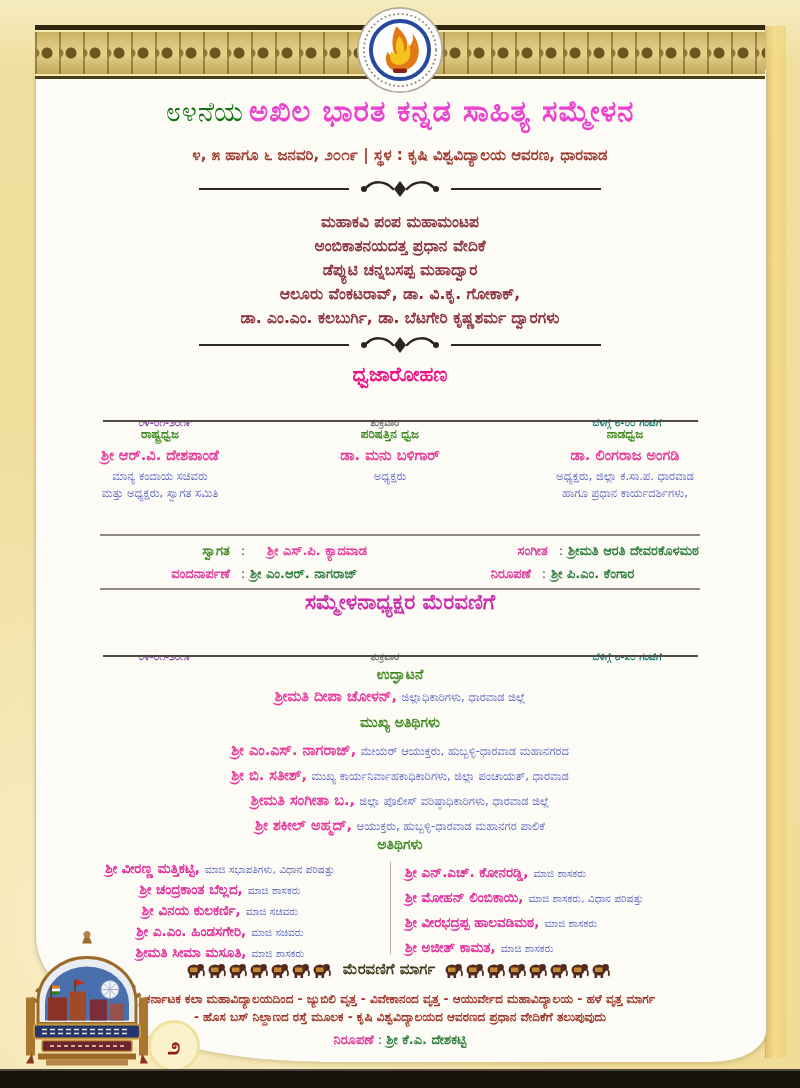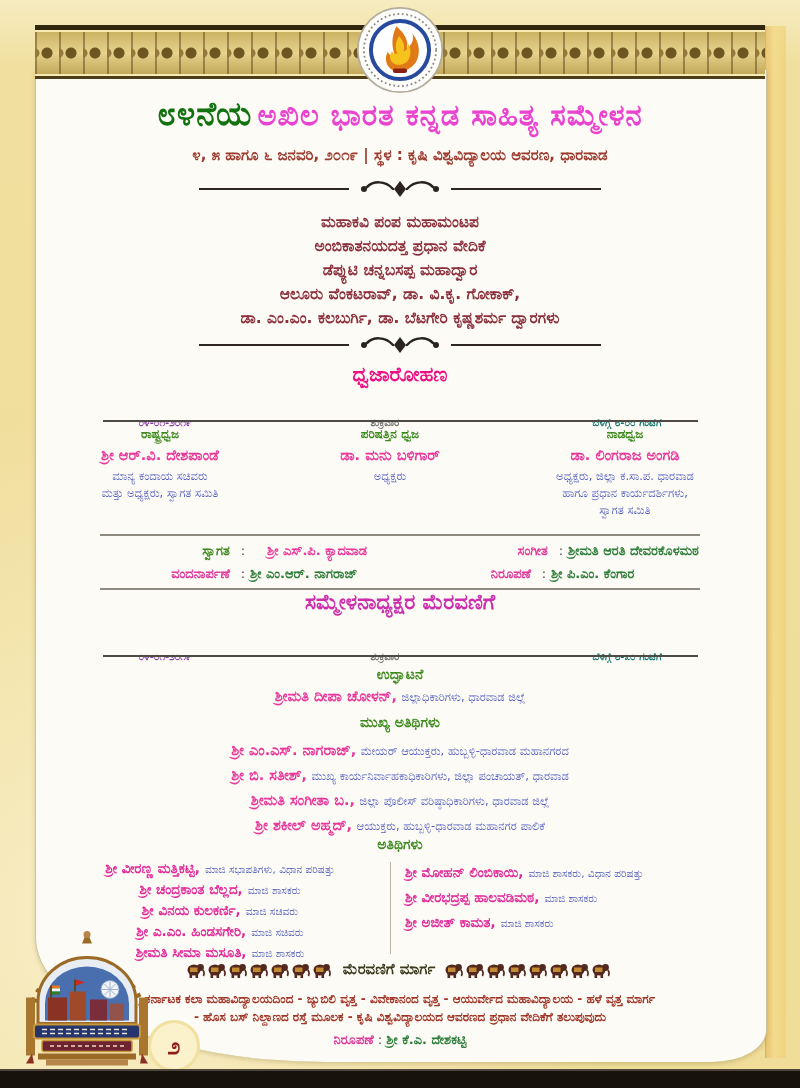--- a/index.html
+++ b/index.html
@@ -35,21 +35,21 @@
     border-top:5px solid #31270f;
     border-bottom:3px solid #4d3d16;
     box-shadow:inset 0 2px 0 #f6e9b2, inset 0 -2px 0 #f6e9b2;
   }
   .logo{position:absolute; left:356px; top:6px; width:88px; height:88px; z-index:4;}
   .content{position:absolute; left:35px; top:72px; width:730px; height:990px; z-index:5;}
   .sec{position:absolute; left:0; width:730px; text-align:center;}
 
   
   .title-line{top:22px;}
-  .edition{color:#12720f; font-weight:bold; font-size:33px; letter-spacing:1px;}
+  .edition{color:#12720f; font-weight:normal; font-size:27px; letter-spacing:1px;}
   .main-title{color:#ea43cf; font-weight:bold; font-size:29px; letter-spacing:1px;}
   .dateline{top:74px; color:#9c3a2e; font-weight:bold; font-size:15px;}
 
   
   .divider{display:flex; align-items:center; justify-content:center; gap:6px;}
   .div1{top:106px;} .div2{top:262px;}
   .dline{display:inline-block; width:150px; height:2px; background:#2d2622;}
 
   
   .venue{top:138px; color:#8c2f3c; font-weight:bold; font-size:15.5px; line-height:24px;}
@@ -197,21 +197,20 @@
       <div class="fcol fcol2">
         <span class="flabel">ಪರಿಷತ್ತಿನ ಧ್ವಜ</span>
         <span class="fname">ಡಾ. ಮನು ಬಳಿಗಾರ್</span>
         <span class="fdesc">ಅಧ್ಯಕ್ಷರು</span>
       </div>
       <div class="fcol fcol3">
         <span class="flabel">ನಾಡಧ್ವಜ</span>
         <span class="fname">ಡಾ. ಲಿಂಗರಾಜ ಅಂಗಡಿ</span>
         <span class="fdesc">ಅಧ್ಯಕ್ಷರು, ಜಿಲ್ಲಾ ಕ.ಸಾ.ಪ. ಧಾರವಾಡ</span>
         <span class="fdesc">ಹಾಗೂ ಪ್ರಧಾನ ಕಾರ್ಯದರ್ಶಿಗಳು,</span>
-        <span class="fdesc">ಸ್ವಾಗತ ಸಮಿತಿ</span>
       </div>
     </div>
 
     <div class="sec credits">
       <div class="crow">
         <span class="c-l lab-green">ಸ್ವಾಗತ</span>
         <span class="c-colon">:</span>
         <span class="c-n nm-pink">ಶ್ರೀ ಎಸ್.ಪಿ. ಕ್ಯಾದವಾಡ</span>
         <span class="c-l2 lab-pink">ಸಂಗೀತ</span>
         <span class="c-colon">:</span>
@@ -267,20 +266,21 @@
     <div class="sec guest-cols">
       <div class="gleft">
         <div><span class="gname">ಶ್ರೀ ವೀರಣ್ಣ ಮತ್ತಿಕಟ್ಟಿ,</span> <span class="gdesc">ಮಾಜಿ ಸಭಾಪತಿಗಳು, ವಿಧಾನ ಪರಿಷತ್ತು</span></div>
         <div><span class="gname">ಶ್ರೀ ಚಂದ್ರಕಾಂತ ಬೆಲ್ಲದ,</span> <span class="gdesc">ಮಾಜಿ ಶಾಸಕರು</span></div>
         <div><span class="gname">ಶ್ರೀ ವಿನಯ ಕುಲಕರ್ಣಿ,</span> <span class="gdesc">ಮಾಜಿ ಸಚಿವರು</span></div>
         <div><span class="gname">ಶ್ರೀ ಎ.ಎಂ. ಹಿಂಡಸಗೇರಿ,</span> <span class="gdesc">ಮಾಜಿ ಸಚಿವರು</span></div>
         <div><span class="gname">ಶ್ರೀಮತಿ ಸೀಮಾ ಮಸೂತಿ,</span> <span class="gdesc">ಮಾಜಿ ಶಾಸಕರು</span></div>
       </div>
       <div class="gdiv"></div>
       <div class="gright">
+        <div><span class="gname">ಶ್ರೀ ಎನ್.ಎಚ್. ಕೋನರಡ್ಡಿ,</span> <span class="gdesc">ಮಾಜಿ ಶಾಸಕರು</span></div>
         <div><span class="gname">ಶ್ರೀ ಮೋಹನ್ ಲಿಂಬಿಕಾಯಿ,</span> <span class="gdesc">ಮಾಜಿ ಶಾಸಕರು, ವಿಧಾನ ಪರಿಷತ್ತು</span></div>
         <div><span class="gname">ಶ್ರೀ ವೀರಭದ್ರಪ್ಪ ಹಾಲವಡಿಮಠ,</span> <span class="gdesc">ಮಾಜಿ ಶಾಸಕರು</span></div>
         <div><span class="gname">ಶ್ರೀ ಅಜೀತ್ ಕಾಮತ,</span> <span class="gdesc">ಮಾಜಿ ಶಾಸಕರು</span></div>
       </div>
     </div>
 
     <div class="sec route-banner">
       <svg width="150" height="22" viewBox="0 0 150 22">
         <defs>
           <g id="ele">

